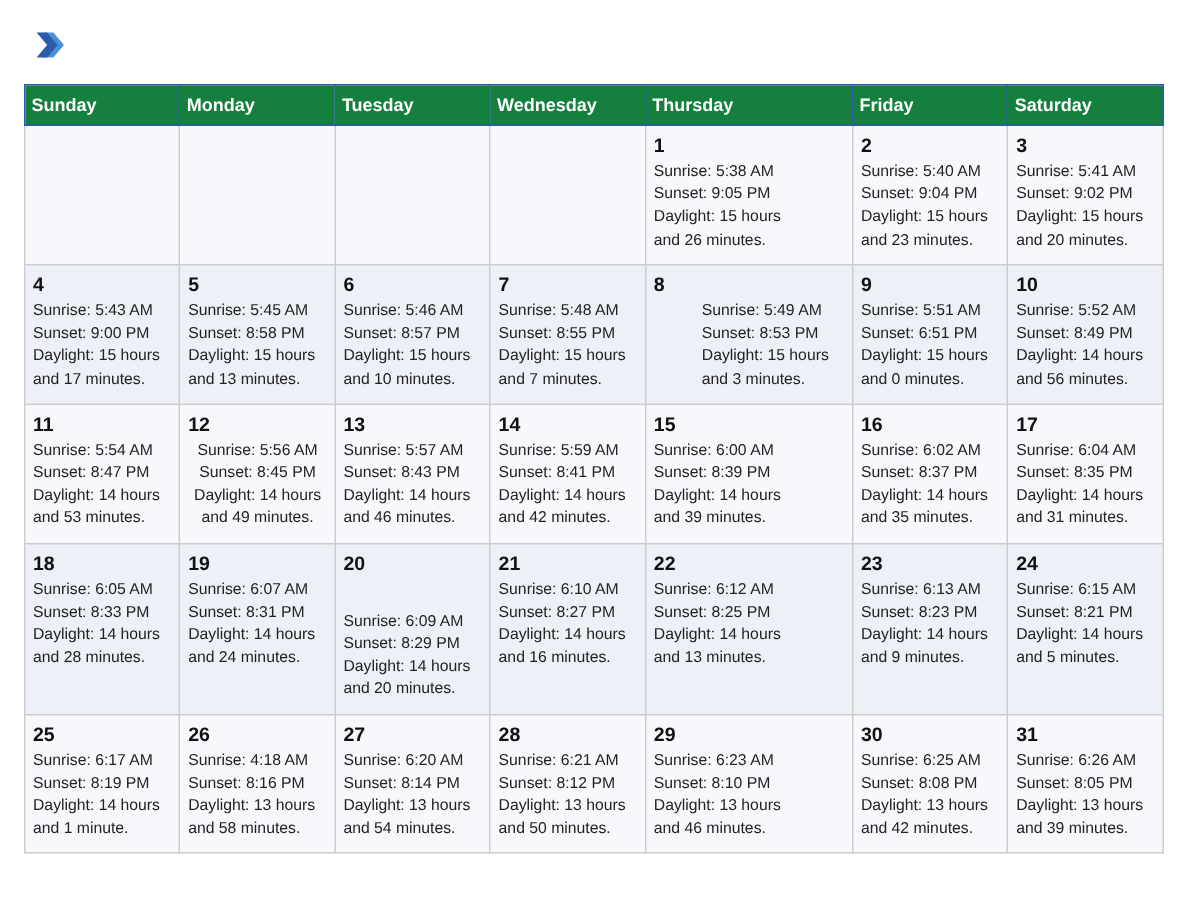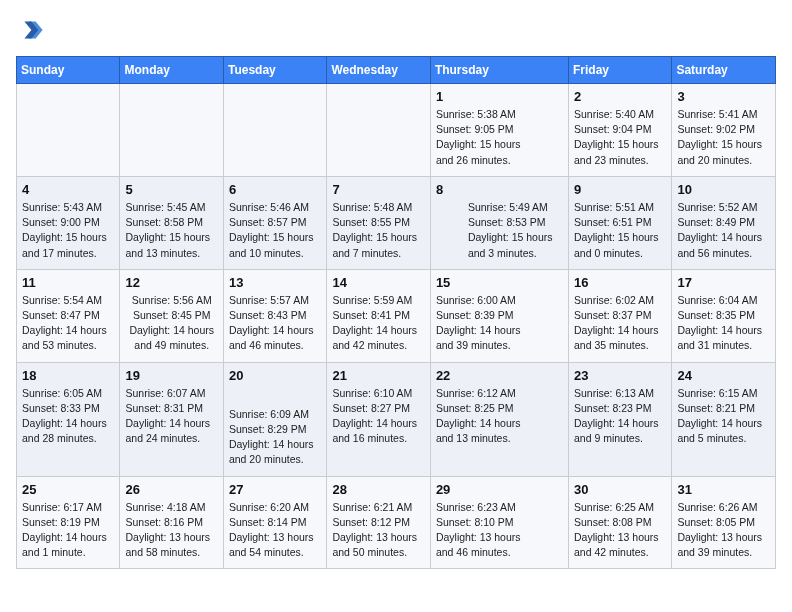--- a/index.html
+++ b/index.html
@@ -46,21 +46,21 @@
     .subtitle {
       font-size: 15px;
       color: #333;
     }
     table {
       width: 100%;
       border-collapse: collapse;
       font-size: 11px;
     }
     thead th {
-      background: #3b82f6;
+      background: #15803d;
       color: #fff;
       padding: 6px 4px;
       text-align: left;
       font-size: 12px;
       font-weight: bold;
       border: 1px solid #2a5caa;
     }
     tbody td {
       vertical-align: top;
       padding: 5px 5px 8px 5px;

